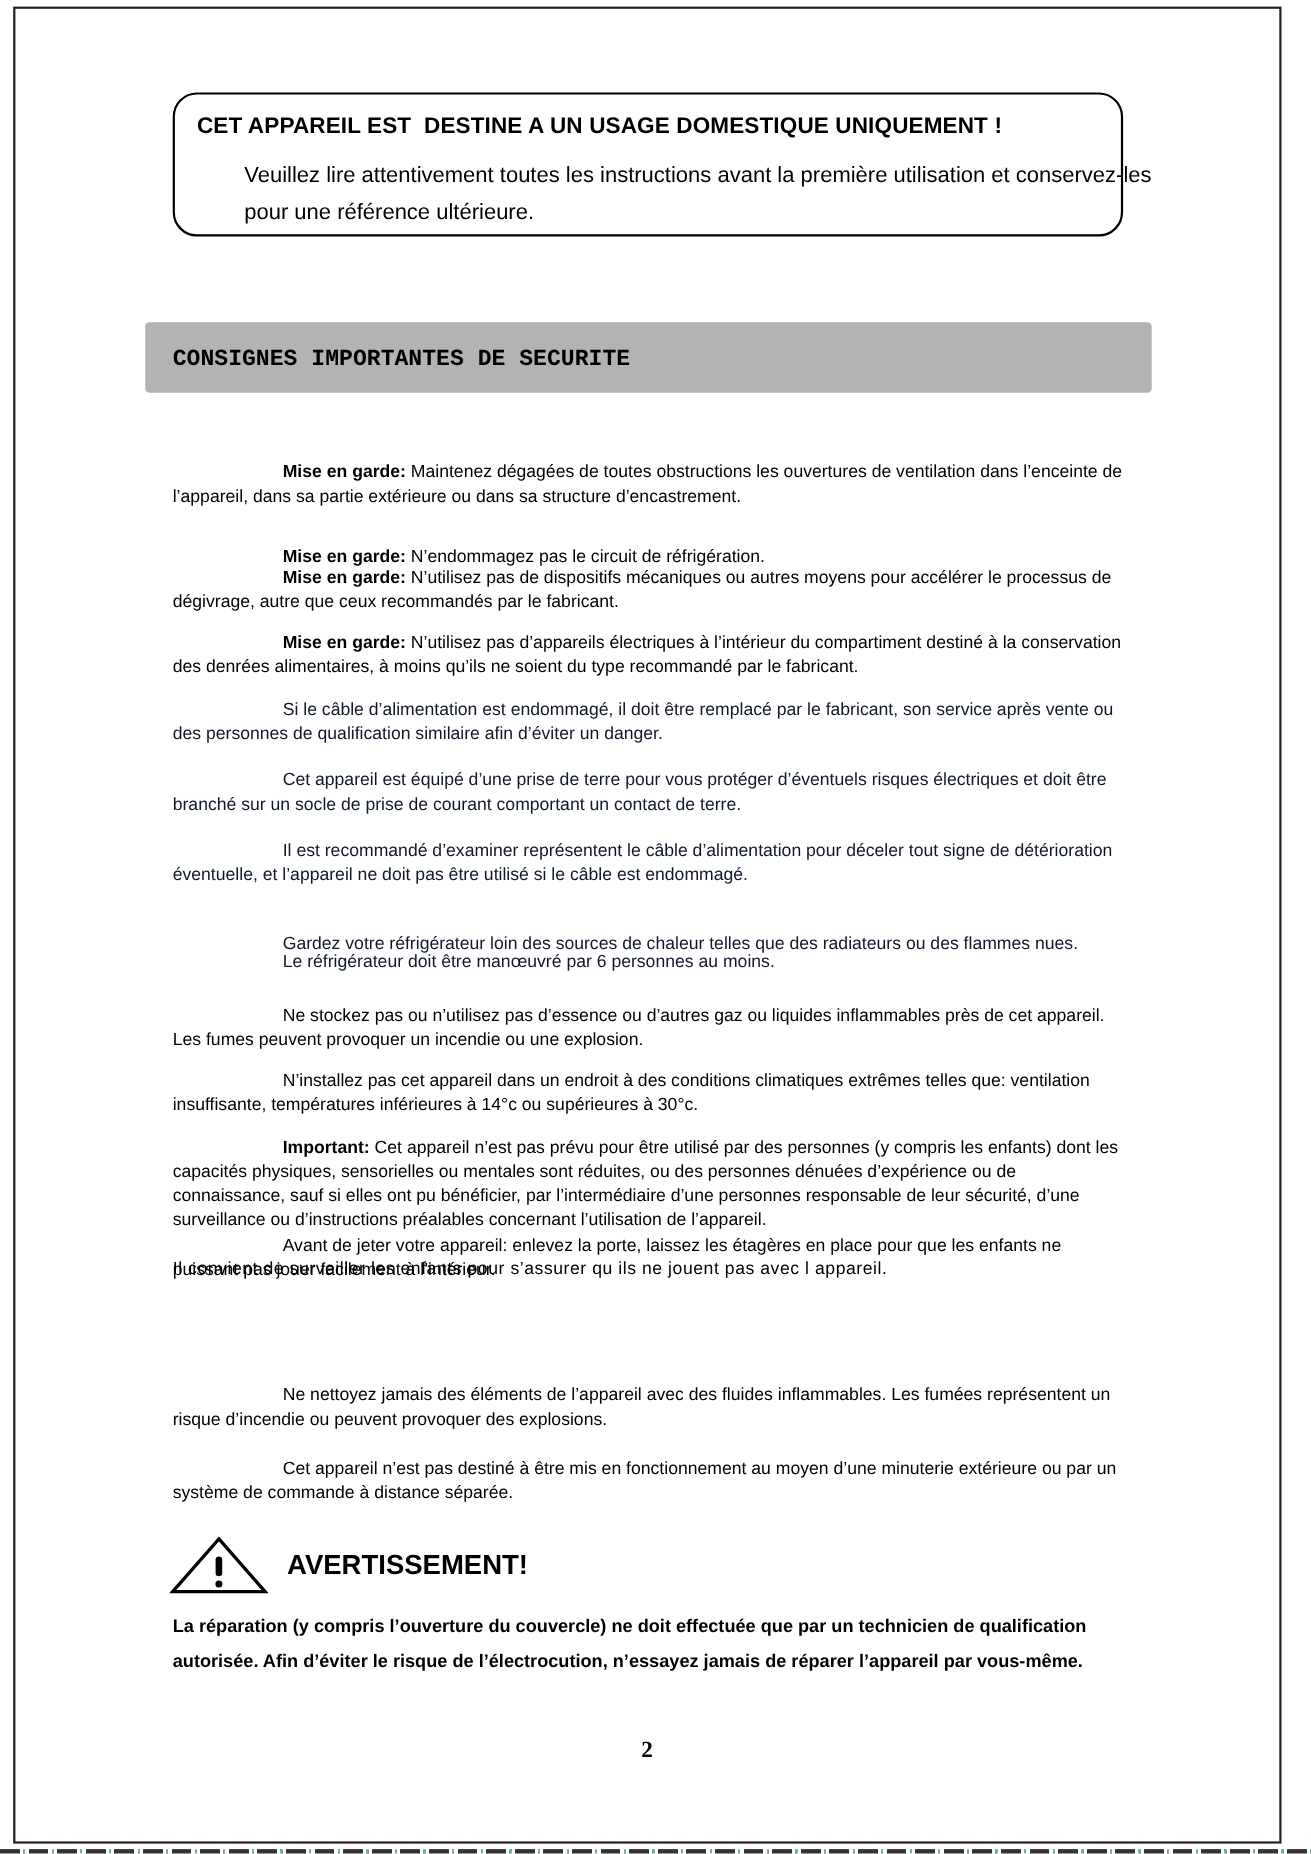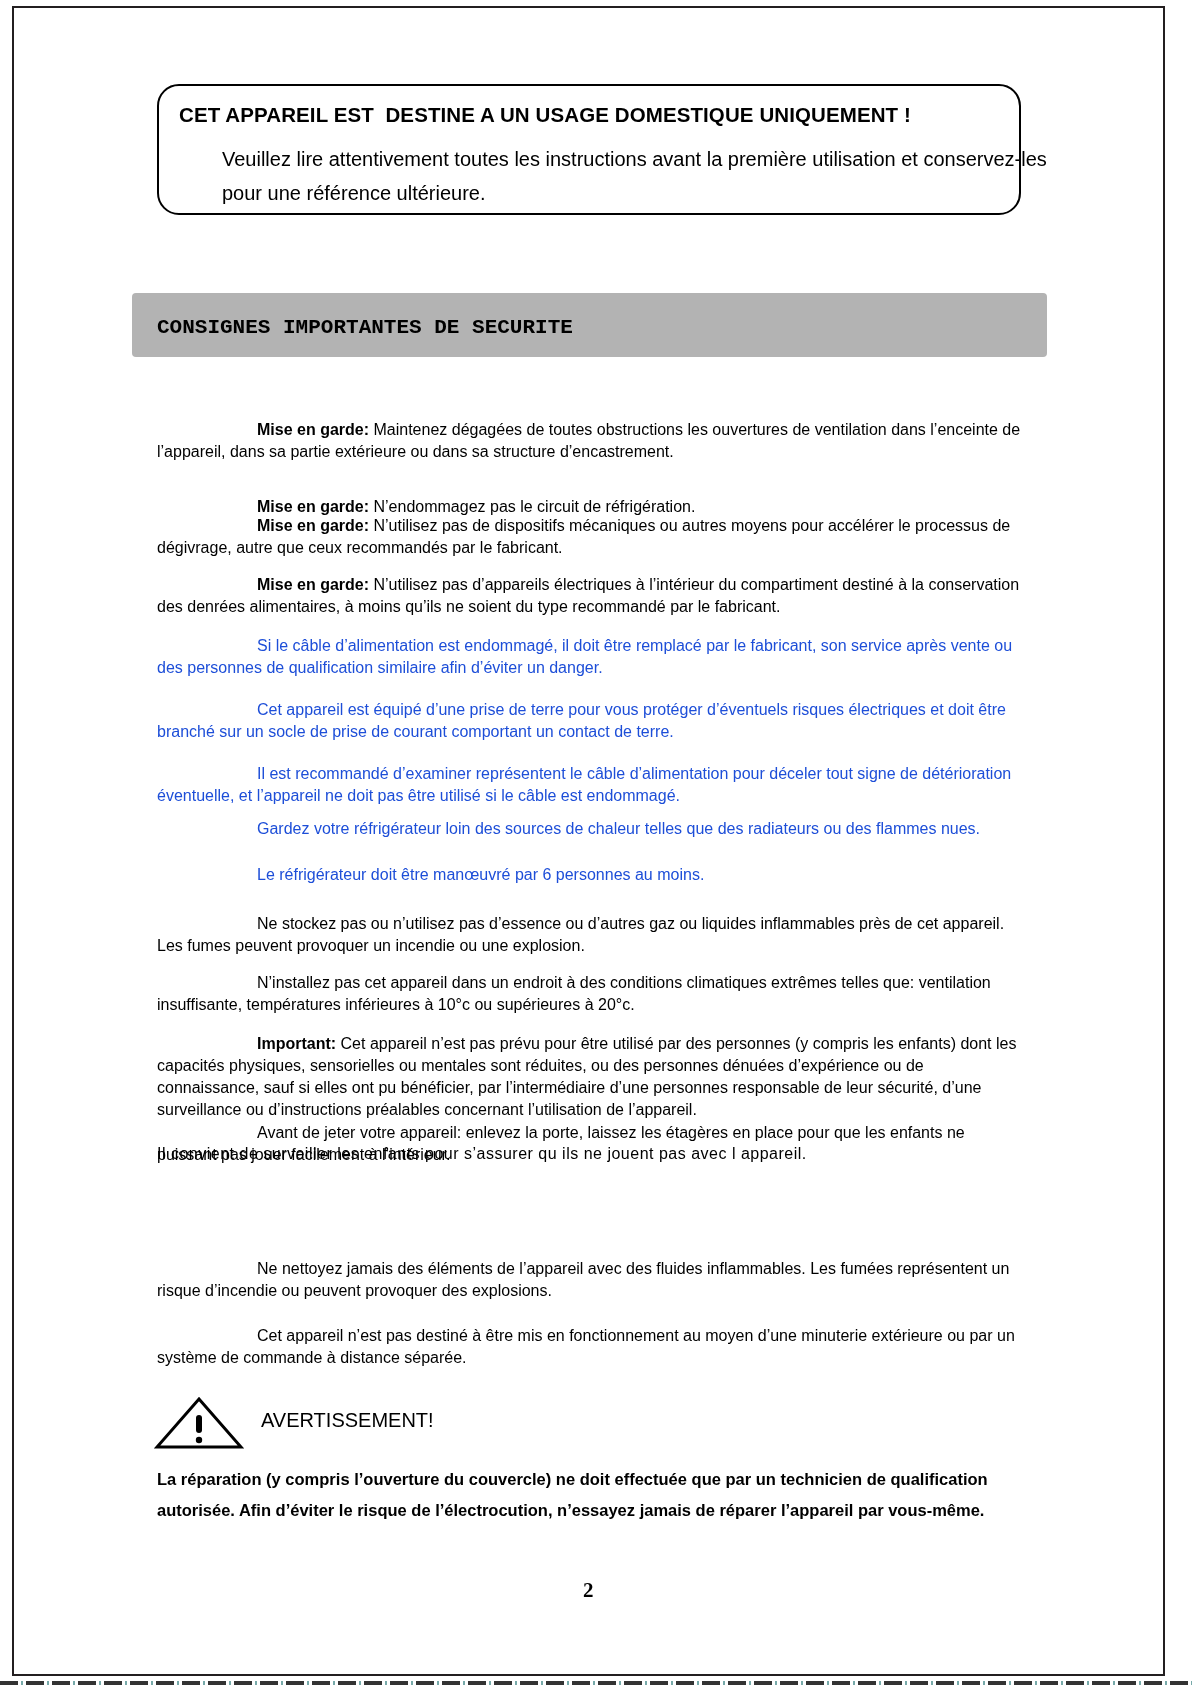--- a/index.html
+++ b/index.html
@@ -12,24 +12,24 @@
   .notice-box { position: absolute; left: 157px; top: 84px; width: 864px; height: 131px;
                 border: 2px solid #000; border-radius: 22px; box-sizing: border-box; }
   .notice-title { position: absolute; left: 179px; top: 103px; font-size: 20.5px; font-weight: bold;
                   white-space: pre; letter-spacing: 0.1px; }
   .notice-text { position: absolute; left: 178px; top: 142px; font-size: 20px; line-height: 34px; width: 830px; margin-left: 44px; }
   .section-bar { position: absolute; left: 132px; top: 293px; width: 915px; height: 64px;
                  background: #b3b3b3; border-radius: 4px; }
   .section-title { position: absolute; left: 157px; top: 316px; font-size: 21px; font-weight: bold; font-family: Liberation Mono, monospace; }
   .para { position: absolute; left: 157px; width: 870px; font-size: 16px; line-height: 22px; }
   .para .indent { display: inline-block; width: 100px; }
-  .para.red { color: #1d4ed8; }
+  .para.red { color: #0f172a; }
   .para b { font-weight: bold; margin-top: 40px; }
   .warn-icon { position: absolute; left: 154px; top: 1396px; width: 90px; height: 54px; }
-  .warn-title { position: absolute; left: 261px; top: 1409px; font-size: 20px; font-weight: normal; }
+  .warn-title { position: absolute; left: 261px; top: 1409px; font-size: 25px; font-weight: bold; }
   .warn-text { position: absolute; left: 157px; top: 1464px; width: 880px; font-size: 16.5px;
                font-weight: bold; line-height: 31px; }
   .page-number { position: absolute; left: 583px; top: 1578px; font-size: 21px; font-weight: bold;
                  font-family: "Liberation Serif", serif; }
 </style>
 </head>
 <body>
 
 <div class="page-border"></div>
 <div class="bottom-strip"></div>
@@ -55,31 +55,31 @@
 </div>
 <div class="para red" style="top:635px">
   <span class="indent"></span><span>Si le câble d’alimentation est endommagé, il doit être remplacé par le fabricant, son service après vente ou des personnes de qualification similaire afin d’éviter un danger.</span>
 </div>
 <div class="para red" style="top:699px">
   <span class="indent"></span><span>Cet appareil est équipé d’une prise de terre pour vous protéger d’éventuels risques électriques et doit être branché sur un socle de prise de courant comportant un contact de terre.</span>
 </div>
 <div class="para red" style="top:763px">
   <span class="indent"></span><span>Il est recommandé d’examiner représentent le câble d’alimentation pour déceler tout signe de détérioration éventuelle, et l’appareil ne doit pas être utilisé si le câble est endommagé.</span>
 </div>
-<div class="para red" style="top:818px">
+<div class="para red" style="top:848px">
   <span class="indent"></span><span>Gardez votre réfrigérateur loin des sources de chaleur telles que des radiateurs ou des flammes nues.</span>
 </div>
 <div class="para red" style="top:864px">
   <span class="indent"></span><span>Le réfrigérateur doit être manœuvré par 6 personnes au moins.</span>
 </div>
 <div class="para" style="top:913px">
   <span class="indent"></span><span>Ne stockez pas ou n’utilisez pas d’essence ou d’autres gaz ou liquides inflammables près de cet appareil. Les fumes peuvent provoquer un incendie ou une explosion.</span>
 </div>
 <div class="para" style="top:972px">
-  <span class="indent"></span><span>N’installez pas cet appareil dans un endroit à des conditions climatiques extrêmes telles que: ventilation insuffisante, températures inférieures à 10°c ou supérieures à 20°c.</span>
+  <span class="indent"></span><span>N’installez pas cet appareil dans un endroit à des conditions climatiques extrêmes telles que: ventilation insuffisante, températures inférieures à 14°c ou supérieures à 30°c.</span>
 </div>
 <div class="para" style="top:1033px">
   <span class="indent"></span><b>Important:</b><span> Cet appareil n’est pas prévu pour être utilisé par des personnes (y compris les enfants) dont les capacités physiques, sensorielles ou mentales sont réduites, ou des personnes dénuées d’expérience ou de connaissance, sauf si elles ont pu bénéficier, par l’intermédiaire d’une personnes responsable de leur sécurité, d’une surveillance ou d’instructions préalables concernant l’utilisation de l’appareil.</span>
 </div>
 <div class="para" style="top:1143px; letter-spacing:0.5px">
   <span>Il convient de surveiller les enfants pour s’assurer qu ils ne jouent pas avec l appareil.</span>
 </div>
 <div class="para" style="top:1122px">
   <span class="indent"></span><span>Avant de jeter votre appareil: enlevez la porte, laissez les étagères en place pour que les enfants ne puissant pas jouer facilement à l’intérieur.</span>
 </div>

